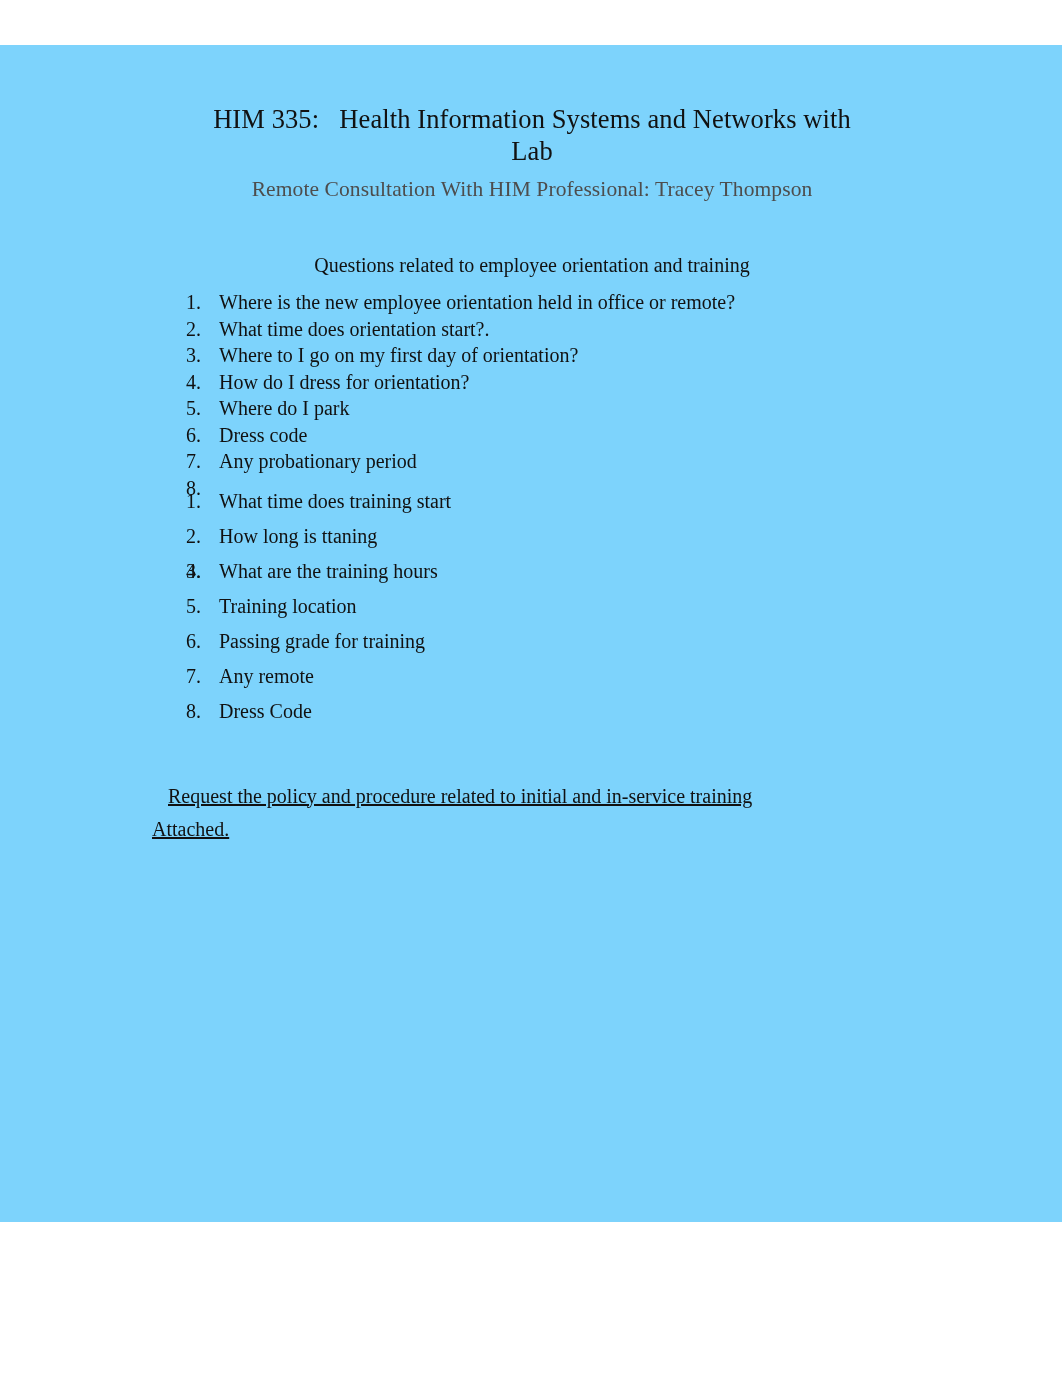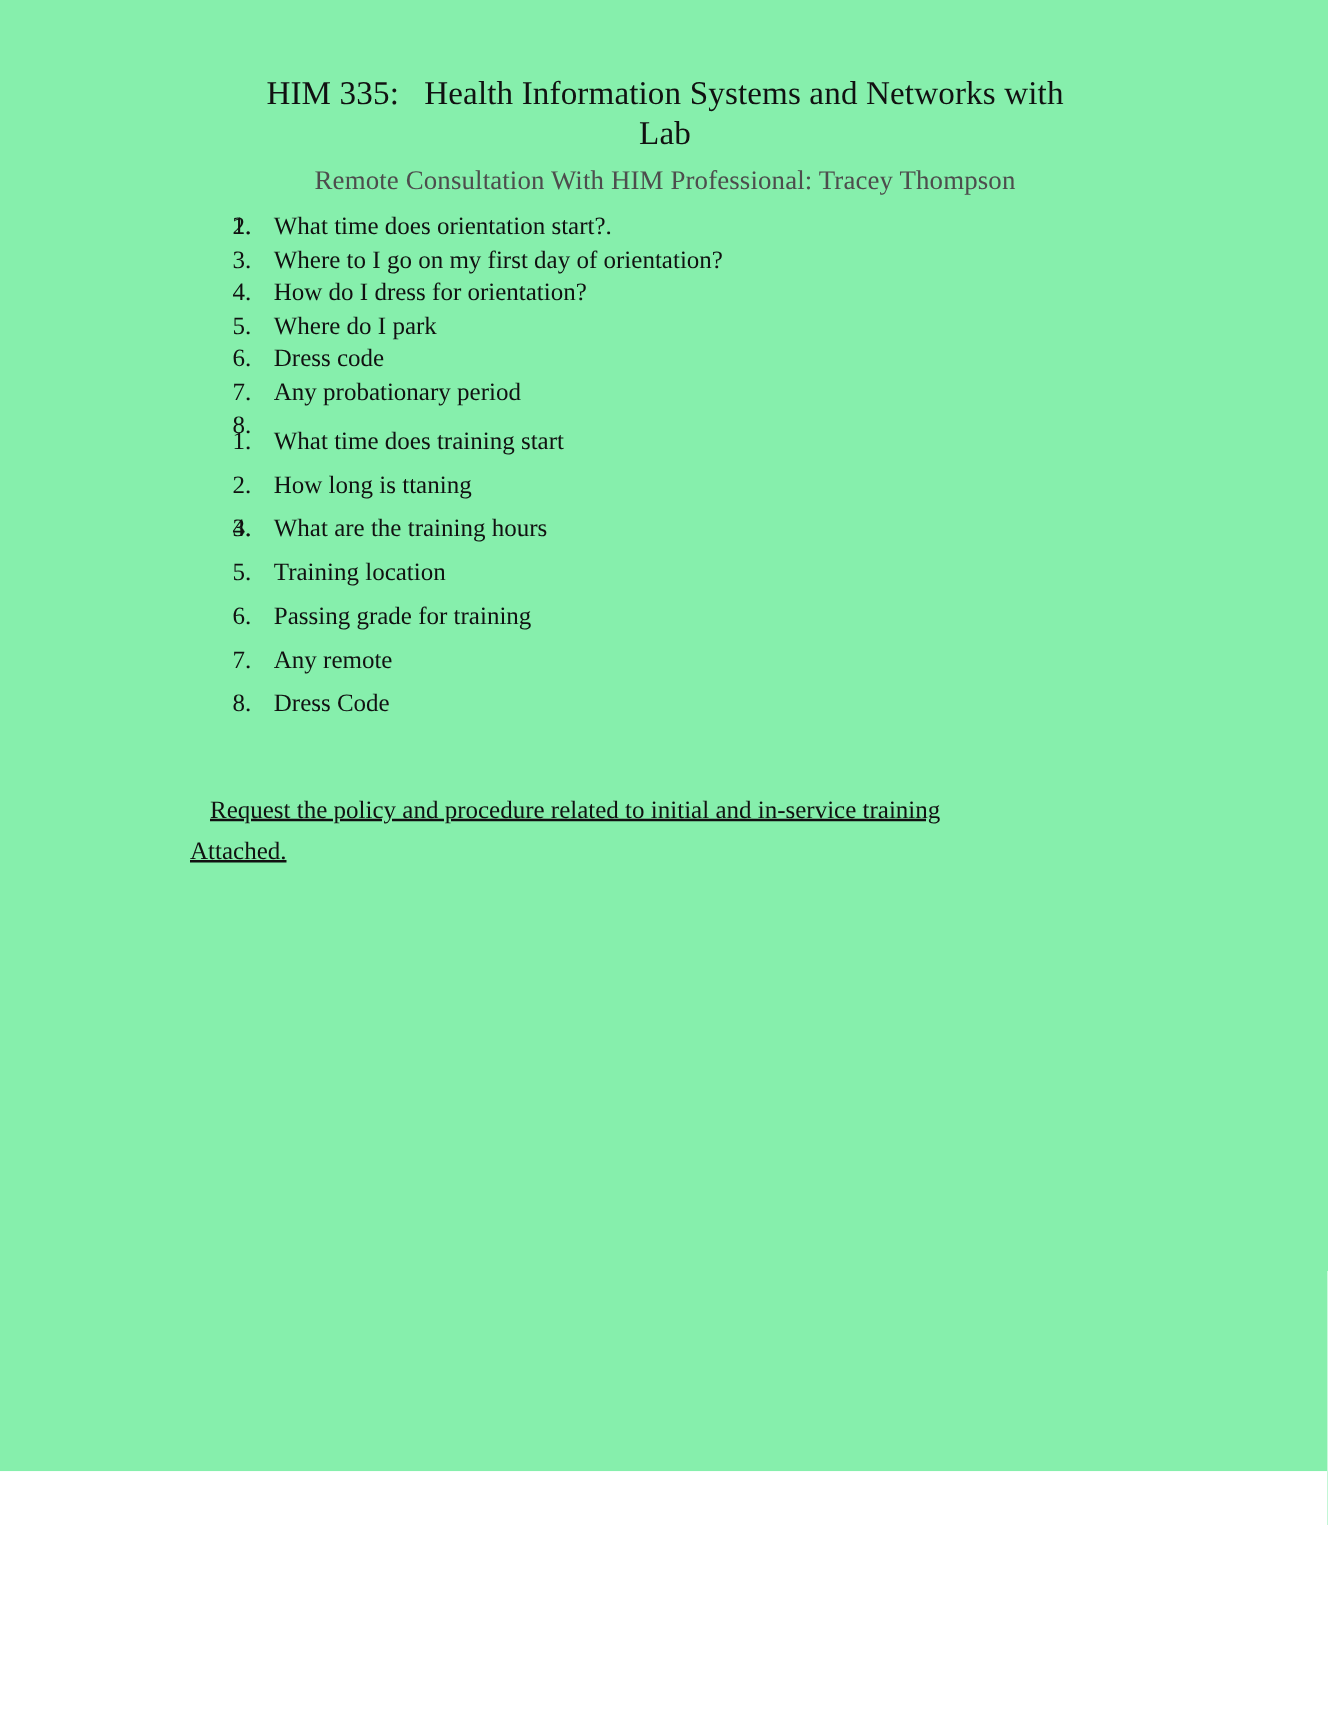--- a/index.html
+++ b/index.html
@@ -12,23 +12,24 @@
   body {
     font-family: "Liberation Serif", "DejaVu Serif", serif;
     color: #000000;
     -webkit-font-smoothing: antialiased;
   }
 
   .page {
     position: relative;
     width: 1062px;
     height: 1177px;
-    background: #86efac;
+    background: #7dd3fc;
     overflow: hidden;
     box-sizing: border-box;
+    margin-top: 45px;
   }
 
   .content {
     position: absolute;
     left: 152px;
     top: 0;
     width: 760px;
   }
 
   
@@ -138,24 +139,26 @@
   <div class="content">
 
     <h1 class="course-title">
       <span class="seg-code">HIM 335:   Health Information Systems and Networks with</span><br>
       <span>Lab</span>
     </h1>
 
 
     <p class="doc-subtitle">Remote Consultation With HIM Professional: Tracey Thompson</p>
 
+    <h3 class="section-heading first">Questions related to employee orientation and training</h3>
 
     <ol class="q-list list-tight">
       <li>
         <span class="num">1.</span>
+        <span>Where is the new employee orientation held in office or remote?</span>
       </li>
       <li>
         <span class="num">2.</span>
         <span>What time does orientation start?.</span>
       </li>
       <li>
         <span class="num">3.</span>
         <span>Where to I go on my first day of orientation?</span>
       </li>
       <li>

